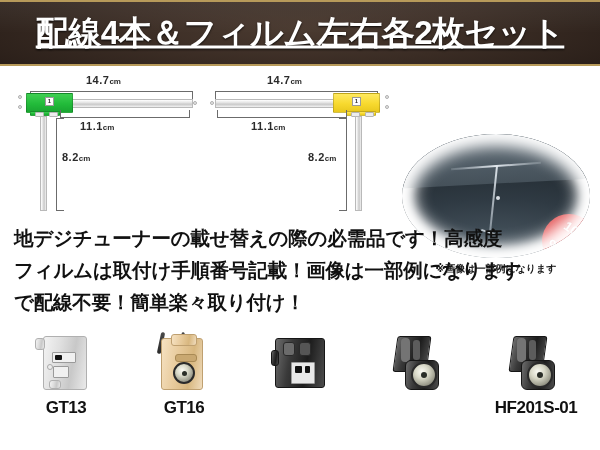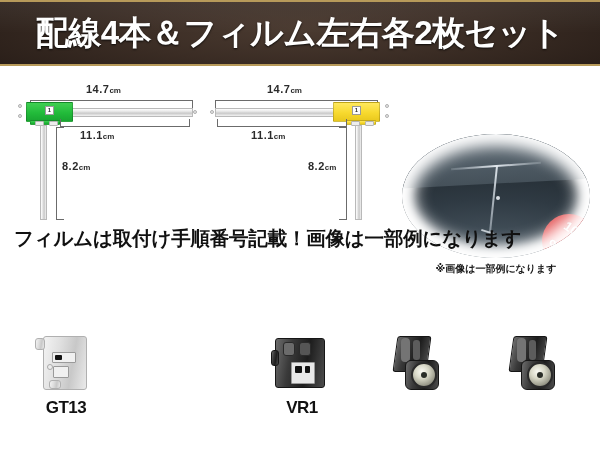--- a/index.html
+++ b/index.html
@@ -28,26 +28,27 @@
   }
   .banner-title{
     position:absolute;left:0;right:0;top:50%;transform:translateY(-50%);
     text-align:center;
     color:#ffffff;
     font-size:33px;
     font-weight:bold;
     letter-spacing:-0.5px;
     white-space:nowrap;
     text-shadow:0 1px 2px rgba(0,0,0,.8);
+    text-decoration:underline;
   }
 
   
   .diagrams{position:absolute;left:0;top:66px;width:600px;height:152px;}
 
-  .film{position:absolute;top:9px;width:200px;height:152px;}
+  .film{position:absolute;top:0;width:200px;height:152px;}
   .film-left{left:8px;}
   .film-right{left:205px;}
 
   
   .arm-h{
     position:absolute;height:9px;
     background:linear-gradient(180deg,#ffffff 0%,#e2e2e2 40%,#c9c9c9 60%,#f2f2f2 100%);
     border:1px solid #b9b9b9;
     box-sizing:border-box;
   }
@@ -264,50 +265,63 @@
           <span class="s10">10</span>
           <span class="s9">9</span>
         </div>
         <div class="oval-fade"></div>
       </div>
       <div class="photo-caption">※画像は一部例になります</div>
     </div>
   </div>
 
   <div class="desc">
+    <div>地デジチューナーの載せ替えの際の必需品です！高感度</div>
     <div>フィルムは取付け手順番号記載！画像は一部例になります</div>
+    <div>で配線不要！簡単楽々取り付け！</div>
   </div>
 
   <div class="connectors">
 
     <div class="conn" style="left:6px;">
       <div class="conn-img">
         <div class="cbody c-gray" style="left:8px;top:4px;width:44px;height:54px;"></div>
         <div class="cbody c-gray" style="left:0px;top:6px;width:10px;height:12px;"></div>
         <div class="slot-l" style="left:17px;top:20px;width:24px;height:11px;"></div>
         <div class="slot" style="left:20px;top:23px;width:7px;height:5px;"></div>
         <div class="slot-l" style="left:18px;top:34px;width:16px;height:12px;"></div>
         <div class="cbody" style="left:12px;top:32px;width:6px;height:6px;border-radius:50%;border:1px solid #a9a9a9;background:#ededed;"></div>
         <div class="cbody c-gray" style="left:14px;top:48px;width:12px;height:9px;"></div>
       </div>
       <div class="conn-label">GT13</div>
     </div>
 
+    <div class="conn" style="left:124px;">
+      <div class="conn-img">
+        <div class="wire" style="left:6px;top:0px;width:4px;height:22px;transform:rotate(12deg);"></div>
+        <div class="wire" style="left:30px;top:0px;width:3px;height:12px;transform:rotate(-18deg);"></div>
+        <div class="cbody c-tan" style="left:8px;top:6px;width:42px;height:52px;"></div>
+        <div class="cbody c-tan" style="left:18px;top:2px;width:26px;height:12px;"></div>
+        <div class="cbody" style="left:22px;top:22px;width:22px;height:8px;background:#c9a871;border:1px solid #a98a55;"></div>
+        <div class="coax" style="left:20px;top:30px;width:22px;height:22px;"></div>
+        <div class="coax-pin" style="left:29px;top:39px;width:5px;height:5px;"></div>
+      </div>
+      <div class="conn-label">GT16</div>
+    </div>
 
     <div class="conn" style="left:242px;">
       <div class="conn-img">
         <div class="cbody c-black" style="left:4px;top:6px;width:50px;height:50px;"></div>
         <div class="cbody c-black" style="left:0px;top:18px;width:8px;height:16px;"></div>
         <div class="cbody" style="left:12px;top:10px;width:12px;height:14px;background:#6b6b6b;border:1px solid #2a2a2a;"></div>
         <div class="cbody" style="left:28px;top:10px;width:12px;height:14px;background:#555;border:1px solid #2a2a2a;"></div>
         <div class="slot-l" style="left:20px;top:30px;width:24px;height:22px;background:#e8e8e8;"></div>
         <div class="slot" style="left:24px;top:34px;width:7px;height:7px;"></div>
         <div class="slot" style="left:34px;top:34px;width:5px;height:7px;"></div>
       </div>
-      <div class="conn-label">VR1</div>
     </div>
 
     <div class="conn" style="left:360px;">
       <div class="conn-img">
         <div class="cbody c-black" style="left:6px;top:4px;width:34px;height:36px;transform:skewX(-8deg);"></div>
         <div class="cbody" style="left:12px;top:6px;width:9px;height:24px;background:#747474;border-radius:4px;"></div>
         <div class="cbody" style="left:24px;top:8px;width:7px;height:20px;background:#5c5c5c;border-radius:3px;"></div>
         <div class="cbody c-black" style="left:16px;top:28px;width:34px;height:30px;border-radius:6px;"></div>
         <div class="coax" style="left:22px;top:30px;width:26px;height:26px;"></div>
         <div class="coax-pin" style="left:32px;top:40px;width:6px;height:6px;"></div>
@@ -316,17 +330,18 @@
 
     <div class="conn" style="left:476px;">
       <div class="conn-img">
         <div class="cbody c-black" style="left:6px;top:4px;width:34px;height:36px;transform:skewX(-8deg);"></div>
         <div class="cbody" style="left:12px;top:6px;width:9px;height:24px;background:#747474;border-radius:4px;"></div>
         <div class="cbody" style="left:24px;top:8px;width:7px;height:20px;background:#5c5c5c;border-radius:3px;"></div>
         <div class="cbody c-black" style="left:16px;top:28px;width:34px;height:30px;border-radius:6px;"></div>
         <div class="coax" style="left:22px;top:30px;width:26px;height:26px;"></div>
         <div class="coax-pin" style="left:32px;top:40px;width:6px;height:6px;"></div>
       </div>
+      <div class="conn-label">HF201S-01</div>
     </div>
   </div>
 
 
 </div>
 
 </body></html>

